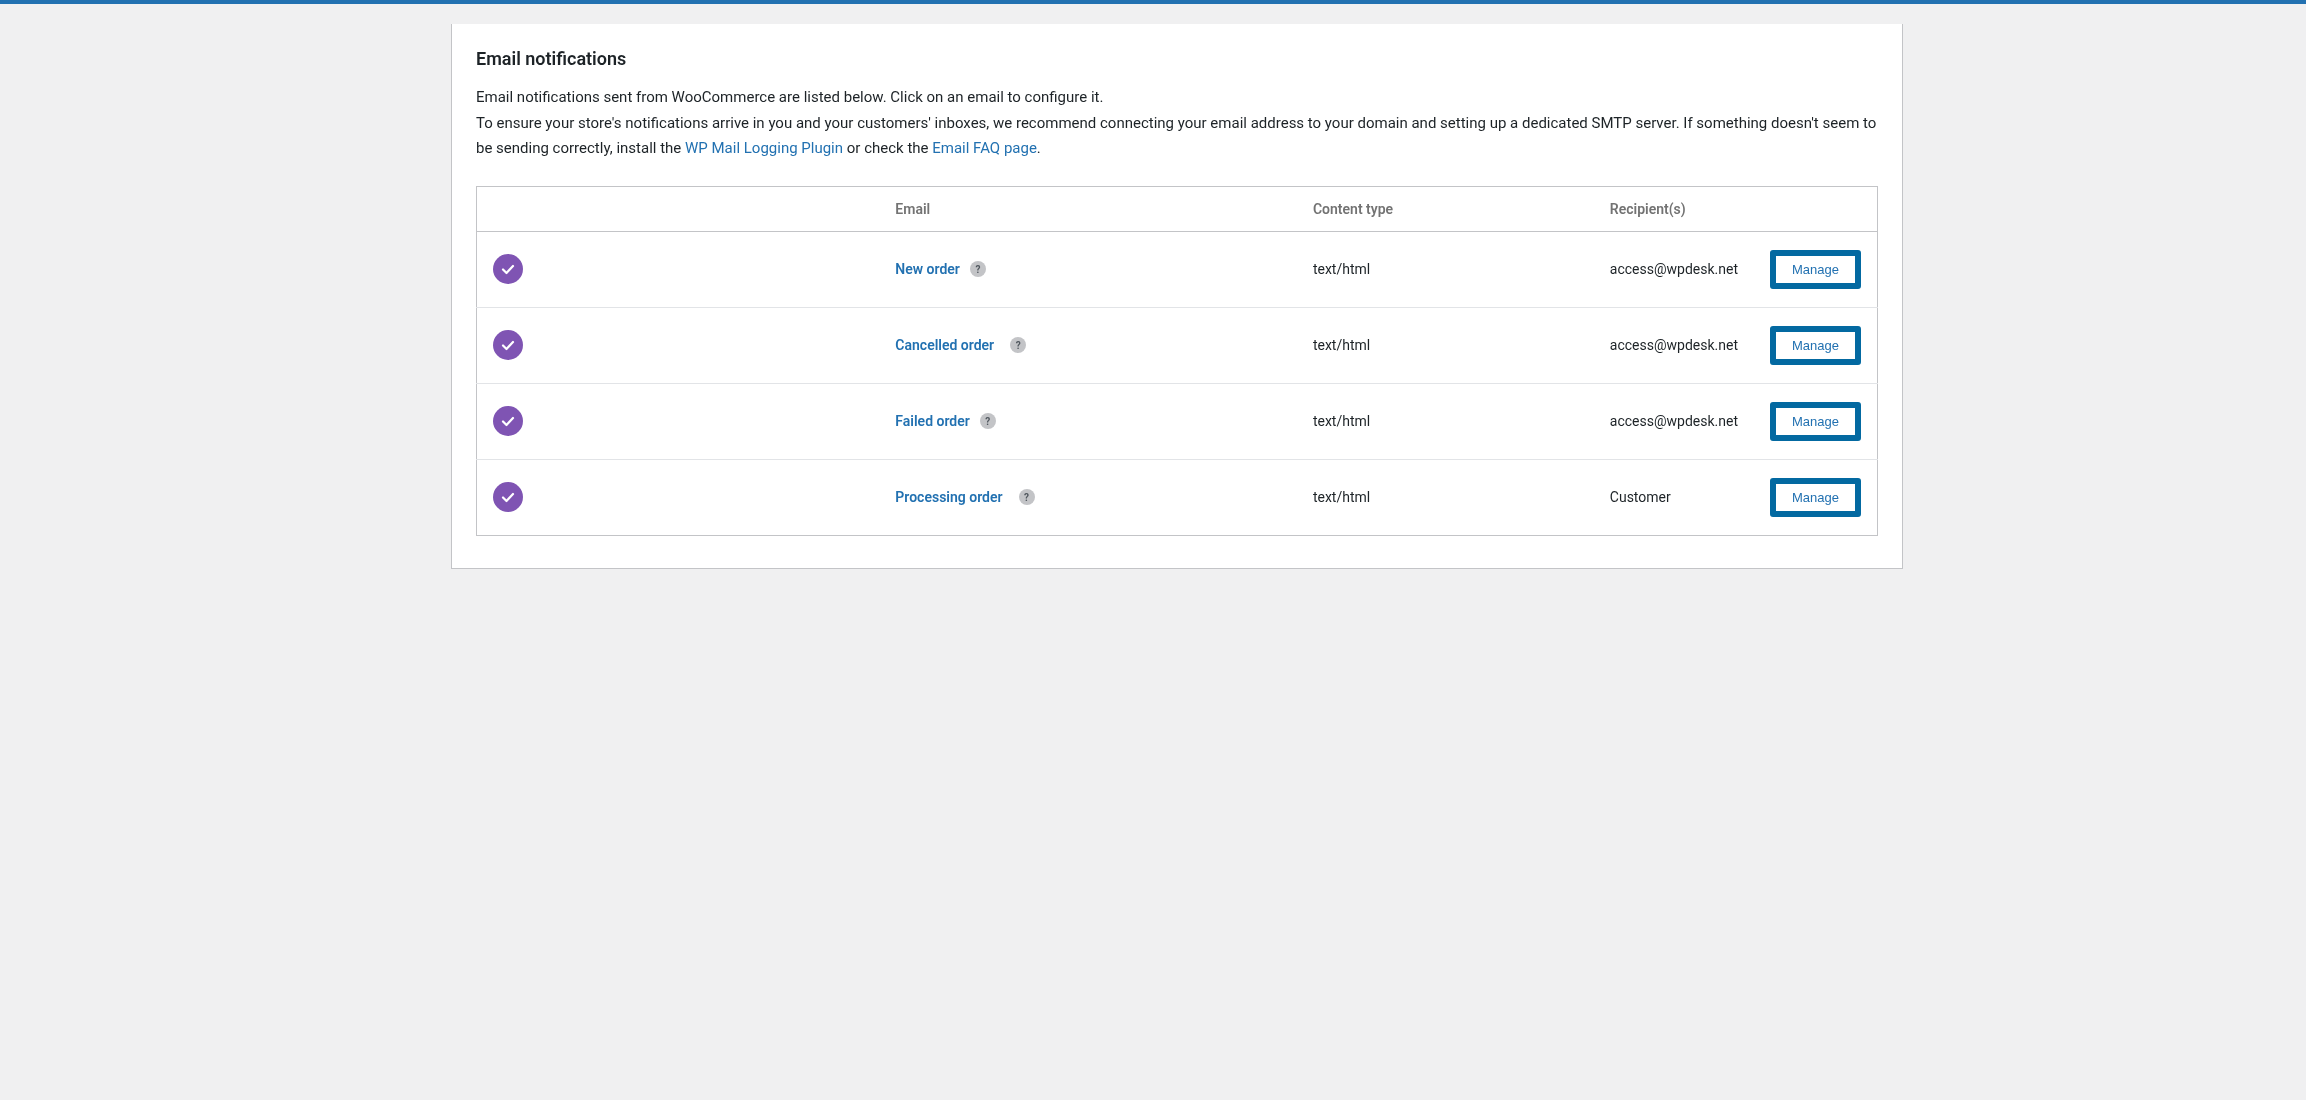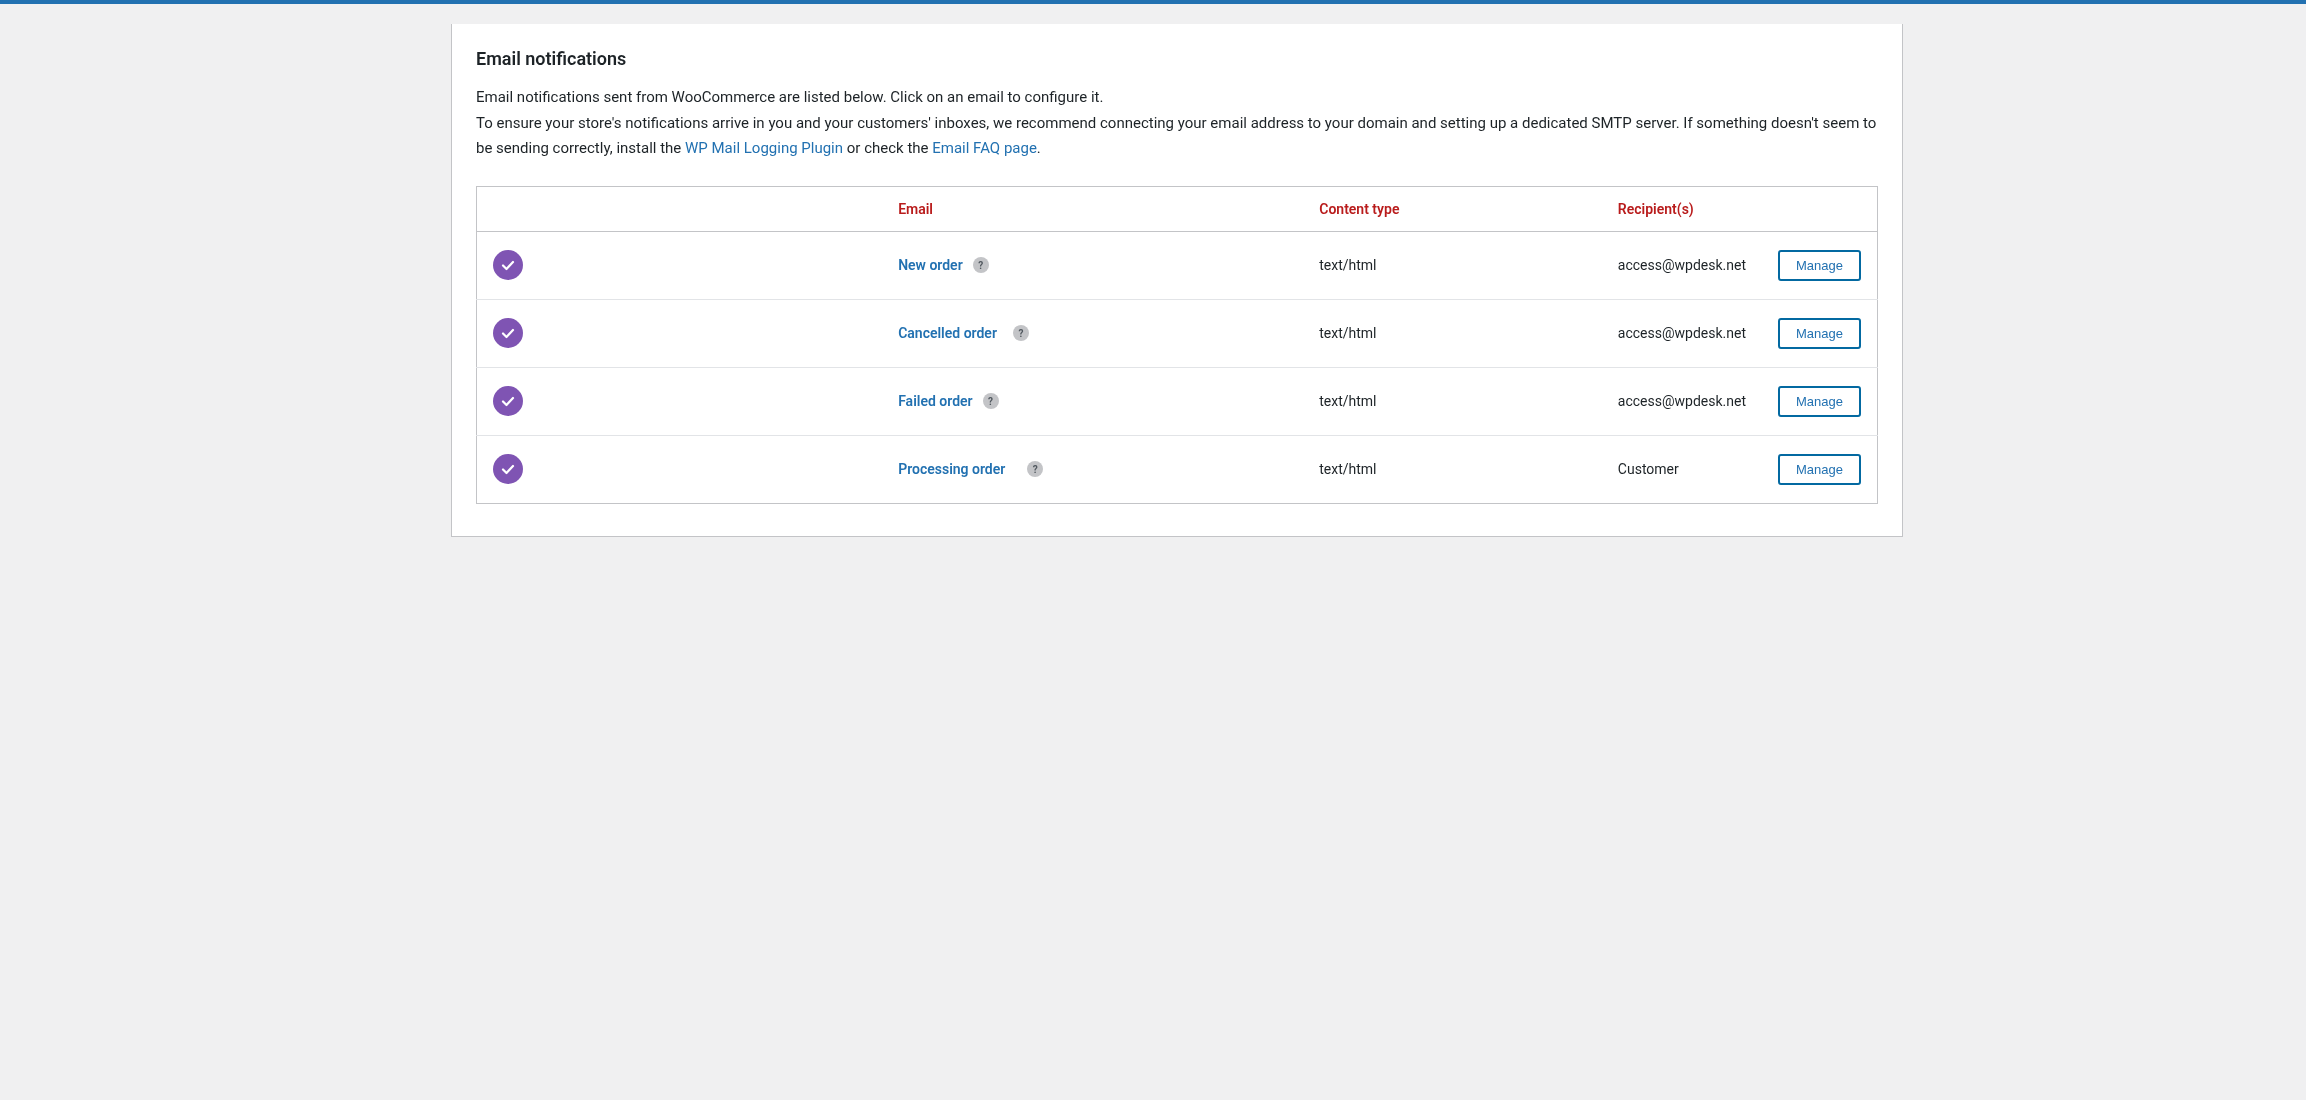--- a/index.html
+++ b/index.html
@@ -73,21 +73,21 @@
       border-collapse: collapse;
       border: 1px solid #c3c4c7;
     }
     .email-table thead tr {
       border-bottom: 1px solid #c3c4c7;
     }
     .email-table th {
       text-align: left;
       padding: 14px 16px;
       font-weight: 600;
-      color: #b91c1c;
+      color: #737373;
       font-size: 14px;
       background: #fff;
     }
     .email-table tbody tr {
       border-bottom: 1px solid #e2e4e7;
     }
     .email-table tbody tr:last-child {
       border-bottom: none;
     }
     .email-table td {
@@ -128,21 +128,21 @@
       color: #50575e;
       font-size: 10px;
       font-weight: 700;
       margin-left: 4px;
       cursor: pointer;
       vertical-align: middle;
     }
     .manage-btn {
       padding: 6px 16px;
       background: #fff;
-      border: 2px solid #0369a1;
+      border: 6px solid #0369a1;
       color: #2271b1;
       font-size: 13px;
       cursor: pointer;
       border-radius: 3px;
       font-weight: 400;
     }
     .col-email { width: 35%; }
     .col-content { width: 25%; }
     .col-recipient { width: 25%; }
     .col-action { width: 15%; text-align: right; }
@@ -230,21 +230,21 @@
           </tr>
           <tr>
             <td style="width: 50px;">
               <div class="check-icon">
                 <svg viewBox="0 0 16 16" fill="none" xmlns="http://www.w3.org/2000/svg">
                   <path d="M3 8.5L6.5 12L13 5" stroke="white" stroke-width="2.2" stroke-linecap="round" stroke-linejoin="round"></path>
                 </svg>
               </div>
             </td>
             <td>
-              <div style="display: flex; align-items: center; gap: 18px;">
+              <div style="display: flex; align-items: center; gap: 12px;">
                 <a href="#" class="email-link">Processing order</a>
                 <span class="help-icon">?</span>
               </div>
             </td>
             <td>text/html</td>
             <td>Customer</td>
             <td style="text-align: right;"><button class="manage-btn">Manage</button></td>
           </tr>
         </tbody>
     </table>

